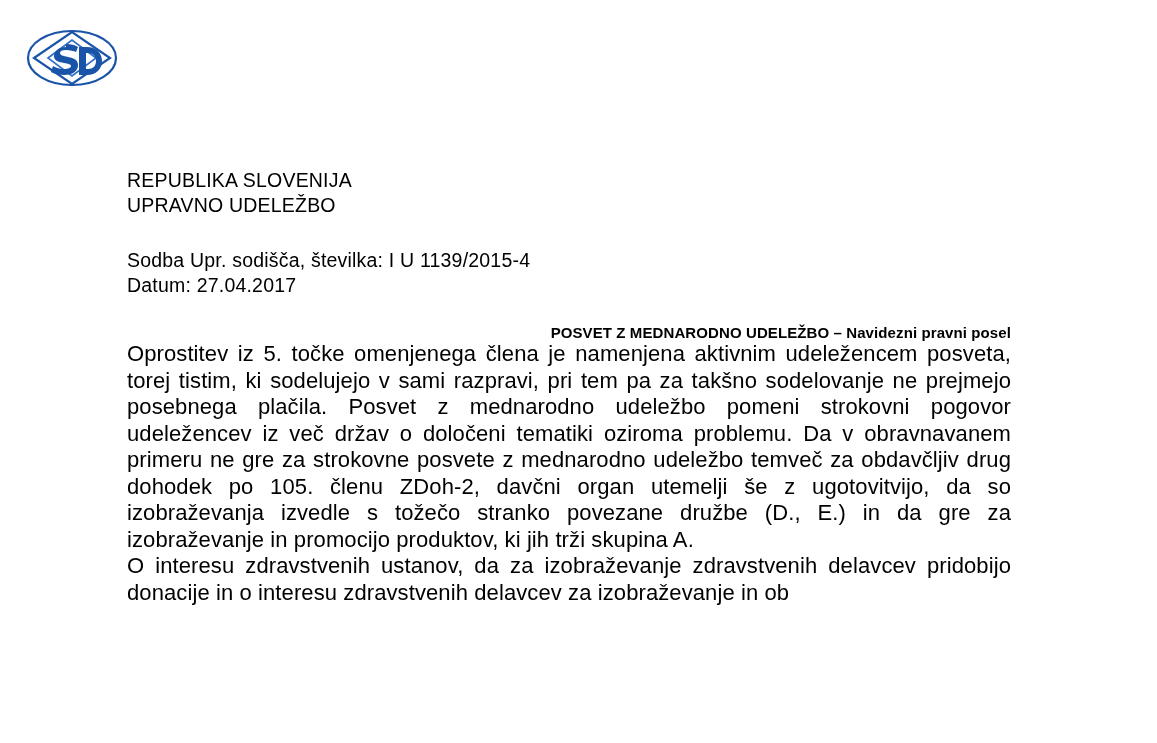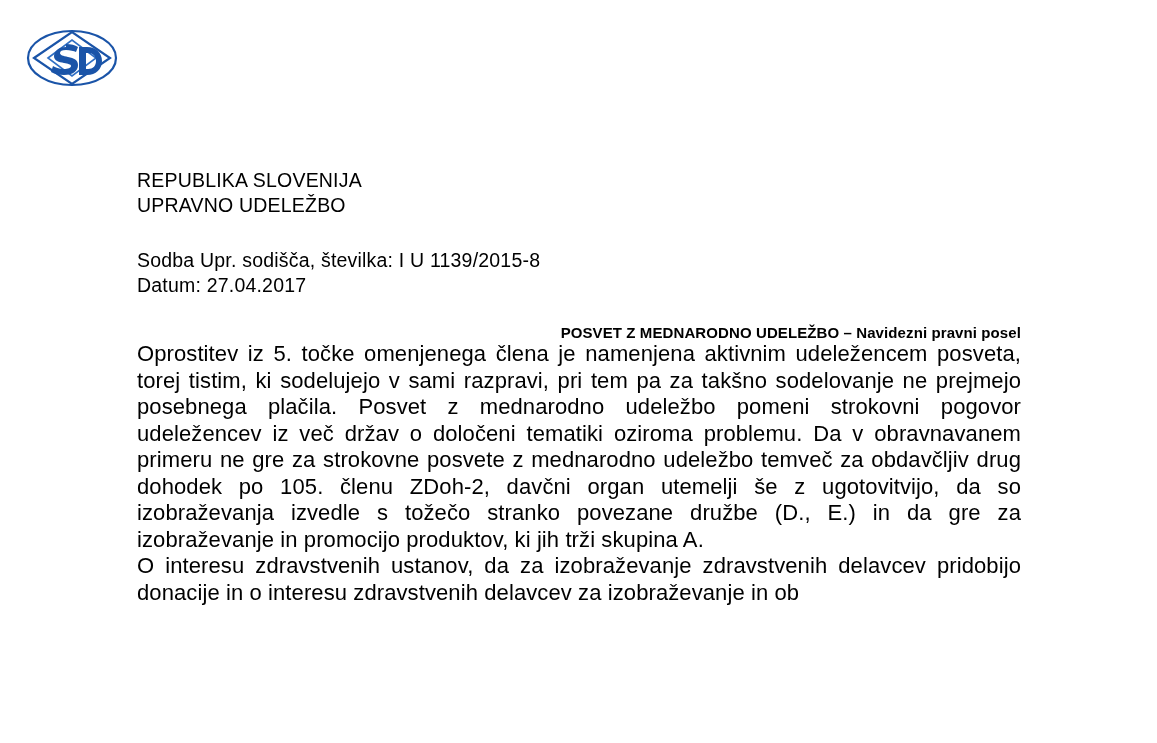--- a/index.html
+++ b/index.html
@@ -23,21 +23,21 @@
   }
   .logo {
     position: absolute;
     left: 24px;
     top: 22px;
     width: 96px;
     height: 72px;
   }
   .content {
     position: absolute;
-    left: 137px;
+    left: 127px;
     top: 168px;
     width: 884px;
   }
   .org-block {
     font-size: 19.5px;
     line-height: 25px;
     letter-spacing: 0.2px;
   }
   .meta-block {
     margin-top: 30px;
@@ -88,21 +88,21 @@
   </div>
 
   <div class="content">
 
     <div class="org-block">
       <div>REPUBLIKA SLOVENIJA</div>
       <div>UPRAVNO UDELEŽBO</div>
     </div>
 
     <div class="meta-block">
-      <div>Sodba Upr. sodišča, številka: I U 1139/2015-8</div>
+      <div>Sodba Upr. sodišča, številka: I U 1139/2015-4</div>
       <div>Datum: 27.04.2017</div>
     </div>
 
     <div class="doc-title">POSVET Z MEDNARODNO UDELEŽBO – Navidezni pravni posel</div>
 
 
     <p class="para tight">Oprostitev iz 5. točke omenjenega člena je namenjena aktivnim udeležencem posveta, torej tistim, ki sodelujejo v sami razpravi, pri tem pa za takšno sodelovanje ne prejmejo posebnega plačila. Posvet z mednarodno udeležbo pomeni strokovni pogovor udeležencev iz več držav o določeni tematiki oziroma problemu. Da v obravnavanem primeru ne gre za strokovne posvete z mednarodno udeležbo temveč za obdavčljiv drug dohodek po 105. členu ZDoh-2, davčni organ utemelji še z ugotovitvijo, da so izobraževanja izvedle s tožečo stranko povezane družbe (D., E.) in da gre za izobraževanje in promocijo produktov, ki jih trži skupina A.</p>
     <p class="para">O interesu zdravstvenih ustanov, da za izobraževanje zdravstvenih delavcev pridobijo donacije in o interesu zdravstvenih delavcev za izobraževanje in ob</p>
 
   </div>

